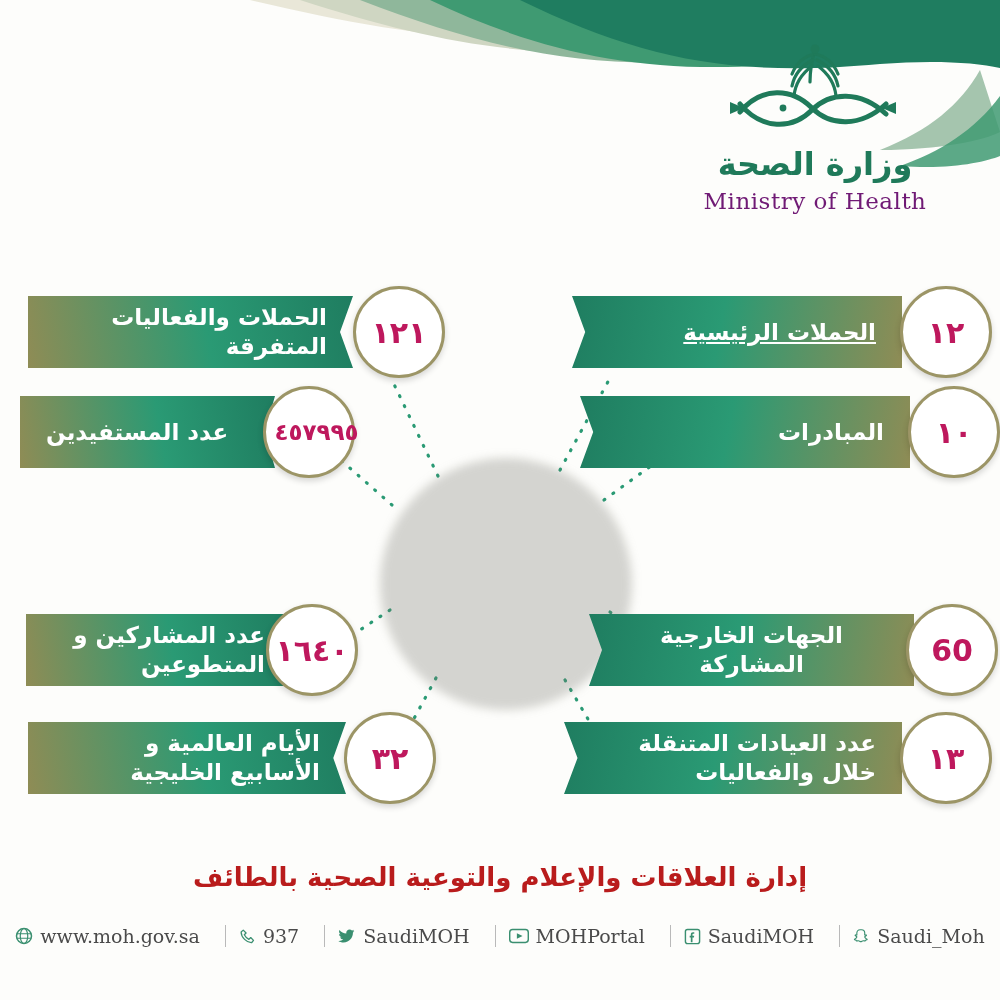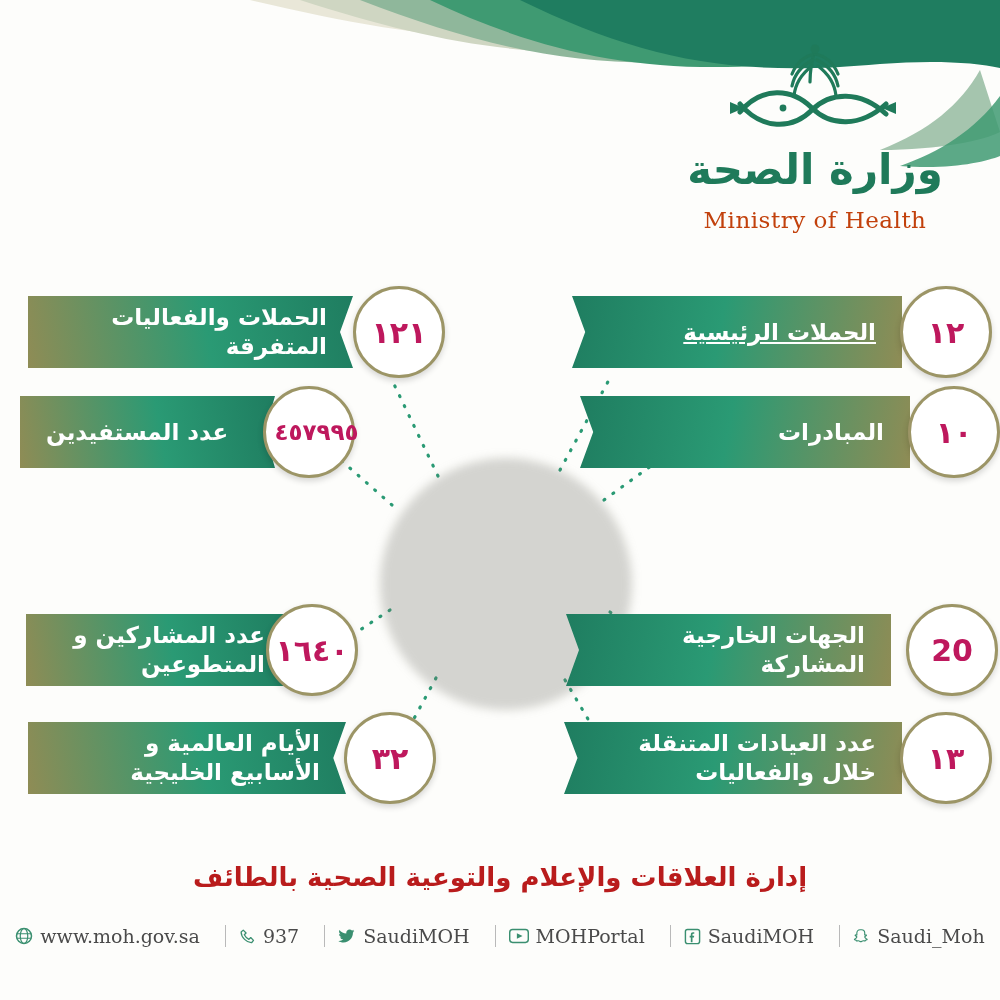--- a/index.html
+++ b/index.html
@@ -21,25 +21,25 @@
 
   
   .logo-block {
     position: absolute; top: 40px; right: 40px;
     width: 290px; height: 220px;
     text-align: center;
     direction: rtl;
   }
   .logo-mark { width: 230px; height: 105px; margin: 0 auto; display: block; }
   .logo-ar {
-    font-size: 42px; color: #1f7a5a; font-weight: bold;
+    font-size: 32px; color: #1f7a5a; font-weight: bold;
     letter-spacing: 0px; line-height: 1.1; margin-top: 2px;
   }
   .logo-en {
-    font-size: 23px; color: #c2410c; margin-top: 14px;
+    font-size: 23px; color: #701a75; margin-top: 6px;
     font-family: "DejaVu Serif", "Liberation Serif", serif;
     letter-spacing: .5px;
   }
 
   
   .hub-shadow {
     position: absolute; left: 380px; top: 458px;
     width: 252px; height: 252px; border-radius: 50%;
     background: rgba(120,120,110,.30);
     filter: blur(5px);
@@ -179,23 +179,23 @@
   </div>
 
   <div class="item" style="top:386px; right:-30px; width:420px;">
     <div class="label right" style="right:120px; width:330px;">المبادرات</div>
     <div class="bubble" style="right:30px;">
       <span>١٠</span>
     </div>
   </div>
 
   <div class="item" style="top:604px; right:-10px; width:420px;">
-    <div class="label right" style="right:119px; width:325px;">الجهات الخارجية المشاركة</div>
+    <div class="label right" style="right:96px; width:325px;text-align:center;">الجهات الخارجية المشاركة</div>
     <div class="bubble" style="right:12px;">
-      <span>20</span>
+      <span>60</span>
     </div>
   </div>
 
   <div class="item" style="top:712px; right:8px; width:420px;">
     <div class="label right" style="right:90px; width:338px;">عدد العيادات المتنقلة خلال والفعاليات</div>
     <div class="bubble" style="right:0px;">
       <span>١٣</span>
     </div>
   </div>
 

